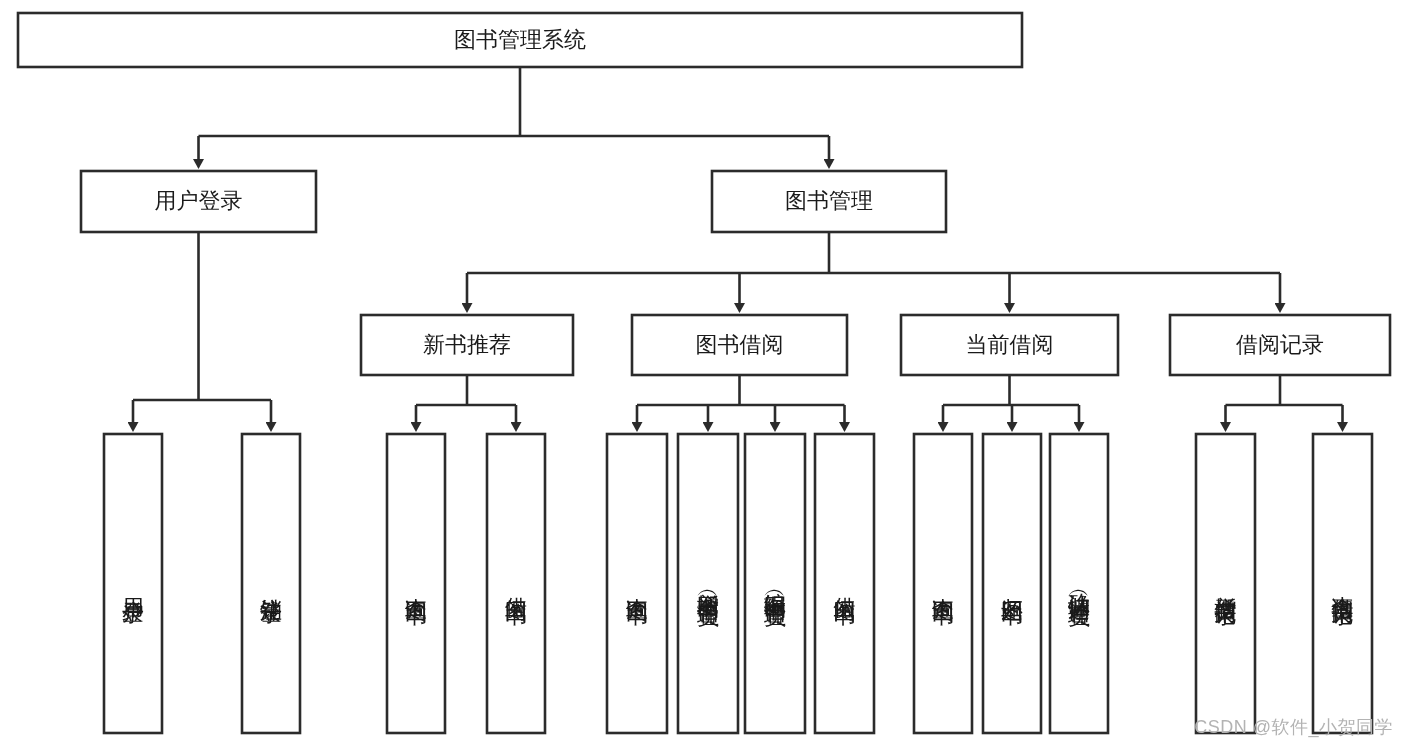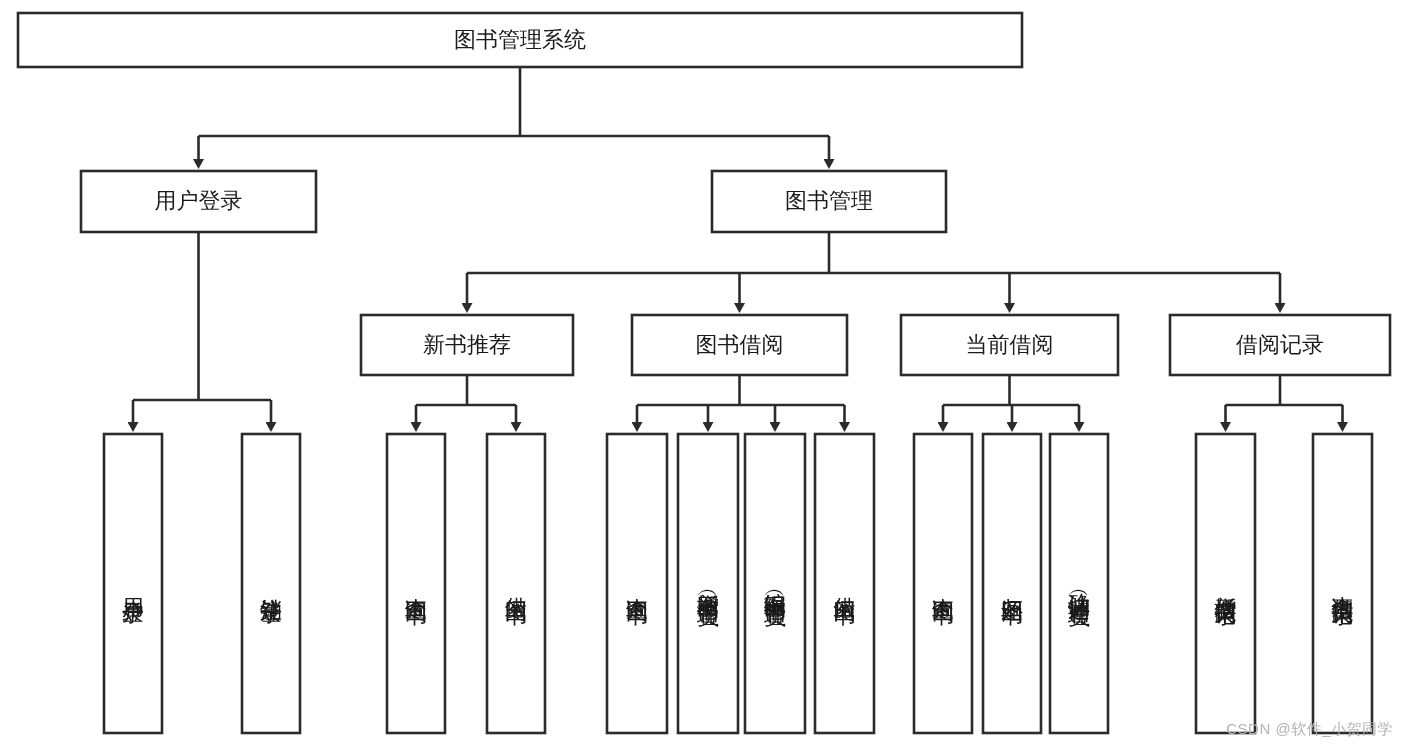--- a/index.html
+++ b/index.html
@@ -61,21 +61,21 @@
     align-items: flex-start;
     justify-content: center;
     white-space: nowrap;
     pointer-events: none;
   }
   .watermark {
     position: absolute;
     right: 12px;
     bottom: 8px;
     font-family: "Liberation Sans", "DejaVu Sans", sans-serif;
-    font-size: 15px;
+    font-size: 18px;
     color: #b3b3b3;
     letter-spacing: 0.5px;
     white-space: nowrap;
   }
 </style>
 </head>
 <body>
 
 <div id="diagram-root">
 

